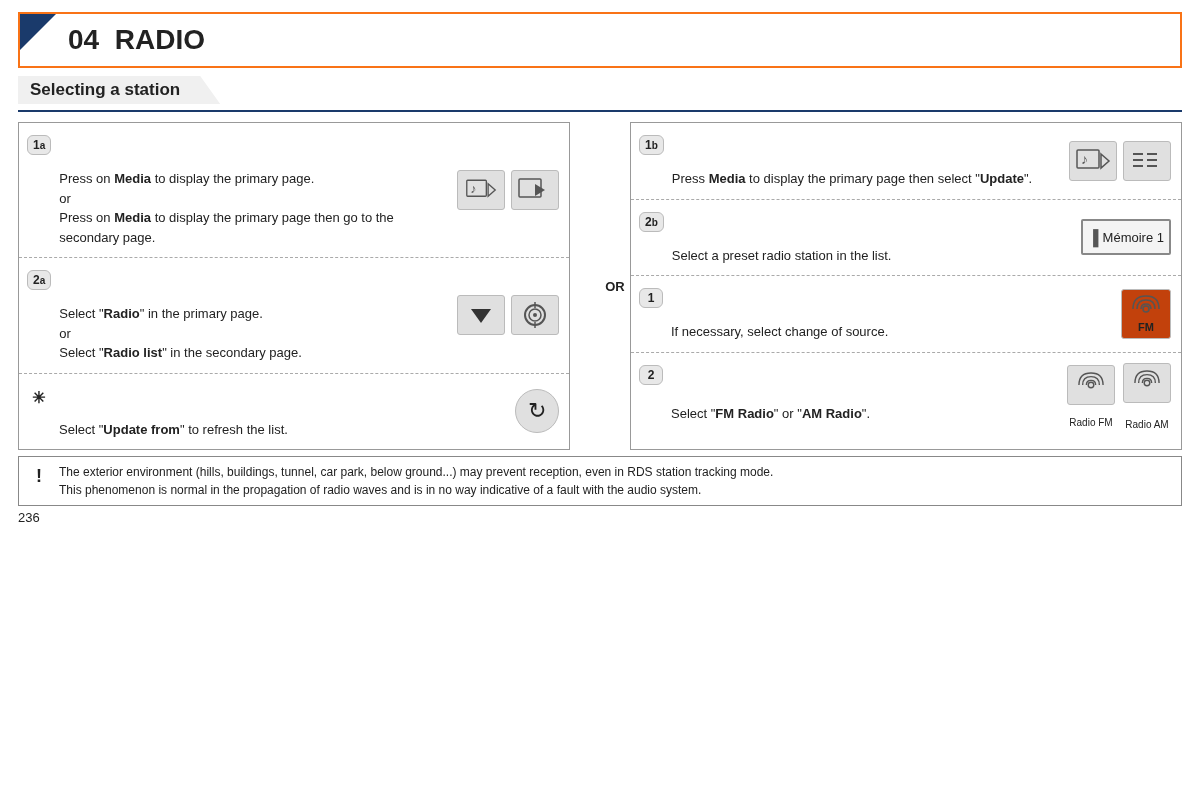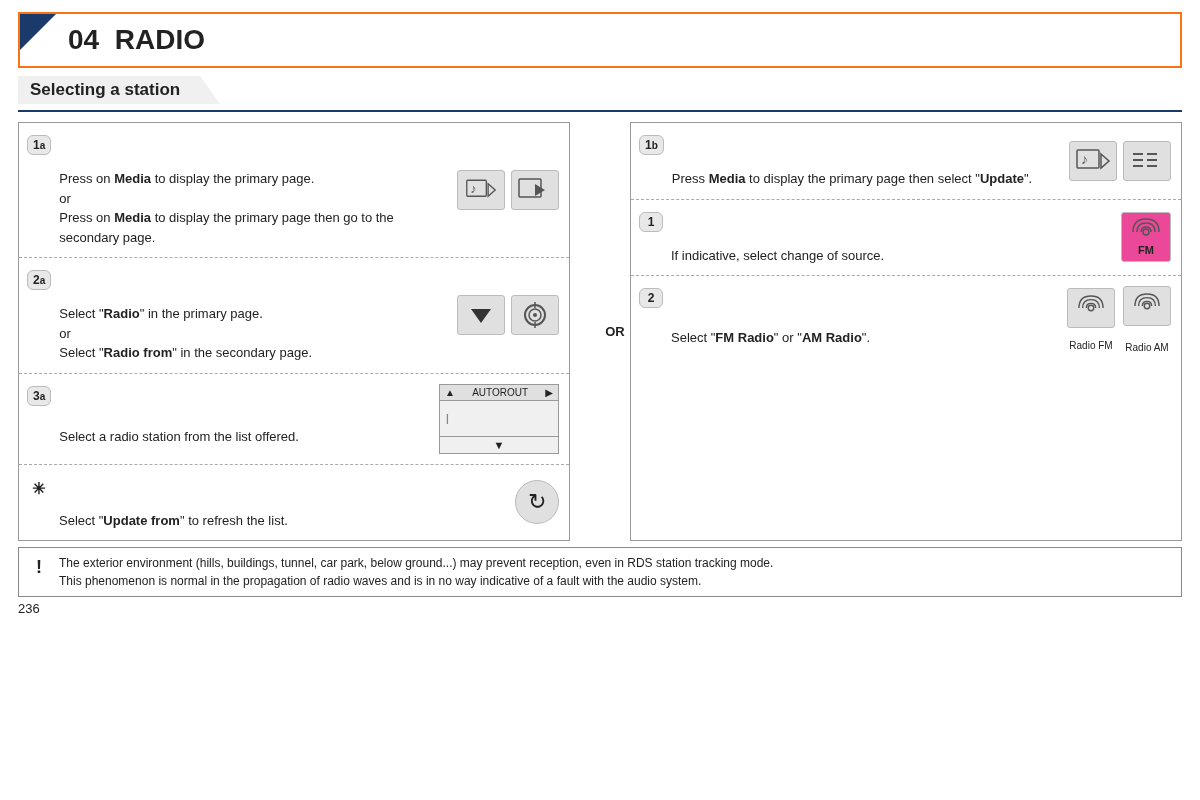--- a/index.html
+++ b/index.html
@@ -139,21 +139,21 @@
       align-items: center;
       justify-content: center;
       font-size: 13px;
       gap: 4px;
     }
 
     
     .icon-box-fm {
       width: 50px;
       height: 50px;
-      background: #ec4899;
+      background: #c2410c;
       border: 1px solid #bbb;
       border-radius: 3px;
       display: flex;
       flex-direction: column;
       align-items: center;
       justify-content: center;
       font-size: 11px;
       gap: 4px;
     }
 
@@ -278,63 +278,40 @@
       </div>
     </div>
 
     <div class="step-row">
       <div class="step-label">
         2<span class="step-sub">a</span>
       </div>
       <div class="step-content">
         Select "<strong>Radio</strong>" in the primary page.<br>
         or<br>
-        Select "<strong>Radio from</strong>" in the secondary page.
+        Select "<strong>Radio list</strong>" in the secondary page.
       </div>
       <div class="step-icons">
         <div class="icon-box">
           <svg viewBox="0 0 28 28" width="28" height="28">
             <polygon points="4,8 24,8 14,22" fill="#333"></polygon>
           </svg>
         </div>
         <div class="icon-box">
           <svg viewBox="0 0 30 30" width="30" height="30">
             <circle cx="15" cy="15" r="10" fill="none" stroke="#555" stroke-width="2"></circle>
             <circle cx="15" cy="15" r="6" fill="none" stroke="#555" stroke-width="1.5"></circle>
             <circle cx="15" cy="15" r="2" fill="#555"></circle>
             <line x1="15" y1="2" x2="15" y2="8" stroke="#555" stroke-width="1.5"></line>
             <line x1="15" y1="22" x2="15" y2="28" stroke="#555" stroke-width="1.5"></line>
           </svg>
         </div>
       </div>
     </div>
 
-    <div class="step-row">
-      <div class="step-label">
-        3<span class="step-sub">a</span>
-      </div>
-      <div class="step-content">
-        Select a radio station from the list offered.
-      </div>
-      <div class="step-icons">
-        <div class="radio-list-box">
-          <div class="radio-list-header">
-            <span>▲</span>
-            <span>AUTOROUT</span>
-            <span>▶</span>
-          </div>
-          <div class="radio-list-body">
-            <span style="color:#888; font-size:10px;">|</span>
-          </div>
-          <div class="radio-list-footer">
-            <span>▼</span>
-          </div>
-        </div>
-      </div>
-    </div>
 
     <div class="step-row" style="border-bottom:none;">
       <div class="step-label" style="background:#fff; border:none; font-size:16px;">
         ✳
       </div>
       <div class="step-content">
         Select "<strong>Update from</strong>" to refresh the list.
       </div>
       <div class="step-icons">
         <div class="refresh-icon">
@@ -372,25 +349,39 @@
             <line x1="4" y1="14" x2="14" y2="14" stroke="#555" stroke-width="2"></line>
             <line x1="4" y1="20" x2="14" y2="20" stroke="#555" stroke-width="2"></line>
             <line x1="18" y1="8" x2="28" y2="8" stroke="#555" stroke-width="2"></line>
             <line x1="18" y1="14" x2="28" y2="14" stroke="#555" stroke-width="2"></line>
             <line x1="18" y1="20" x2="28" y2="20" stroke="#555" stroke-width="2"></line>
           </svg>
         </div>
       </div>
     </div>
 
+    <div class="step-row">
+      <div class="step-label">
+        2<span class="step-sub">b</span>
+      </div>
+      <div class="step-content">
+        Select a preset radio station in the list.
+      </div>
+      <div class="step-icons">
+        <div class="icon-box-wide">
+          <span style="color:#555; font-size:15px;">▐</span>
+          <span>Mémoire 1</span>
+        </div>
+      </div>
+    </div>
 
     <div class="step-row">
       <div class="step-label">1</div>
       <div class="step-content">
-        If indicative, select change of source.
+        If necessary, select change of source.
       </div>
       <div class="step-icons">
         <div class="icon-box-fm">
           <svg viewBox="0 0 28 22" width="28" height="22">
             <circle cx="14" cy="14" r="3" fill="none" stroke="#555" stroke-width="1.5"></circle>
             <path d="M9,14 Q9,9 14,9 Q19,9 19,14" fill="none" stroke="#555" stroke-width="1.5"></path>
             <path d="M5,14 Q5,5 14,5 Q23,5 23,14" fill="none" stroke="#555" stroke-width="1.5"></path>
             <path d="M1,14 Q1,1 14,1 Q27,1 27,14" fill="none" stroke="#555" stroke-width="1.5"></path>
           </svg>
           <span style="font-size:11px; font-weight:bold;">FM</span>

